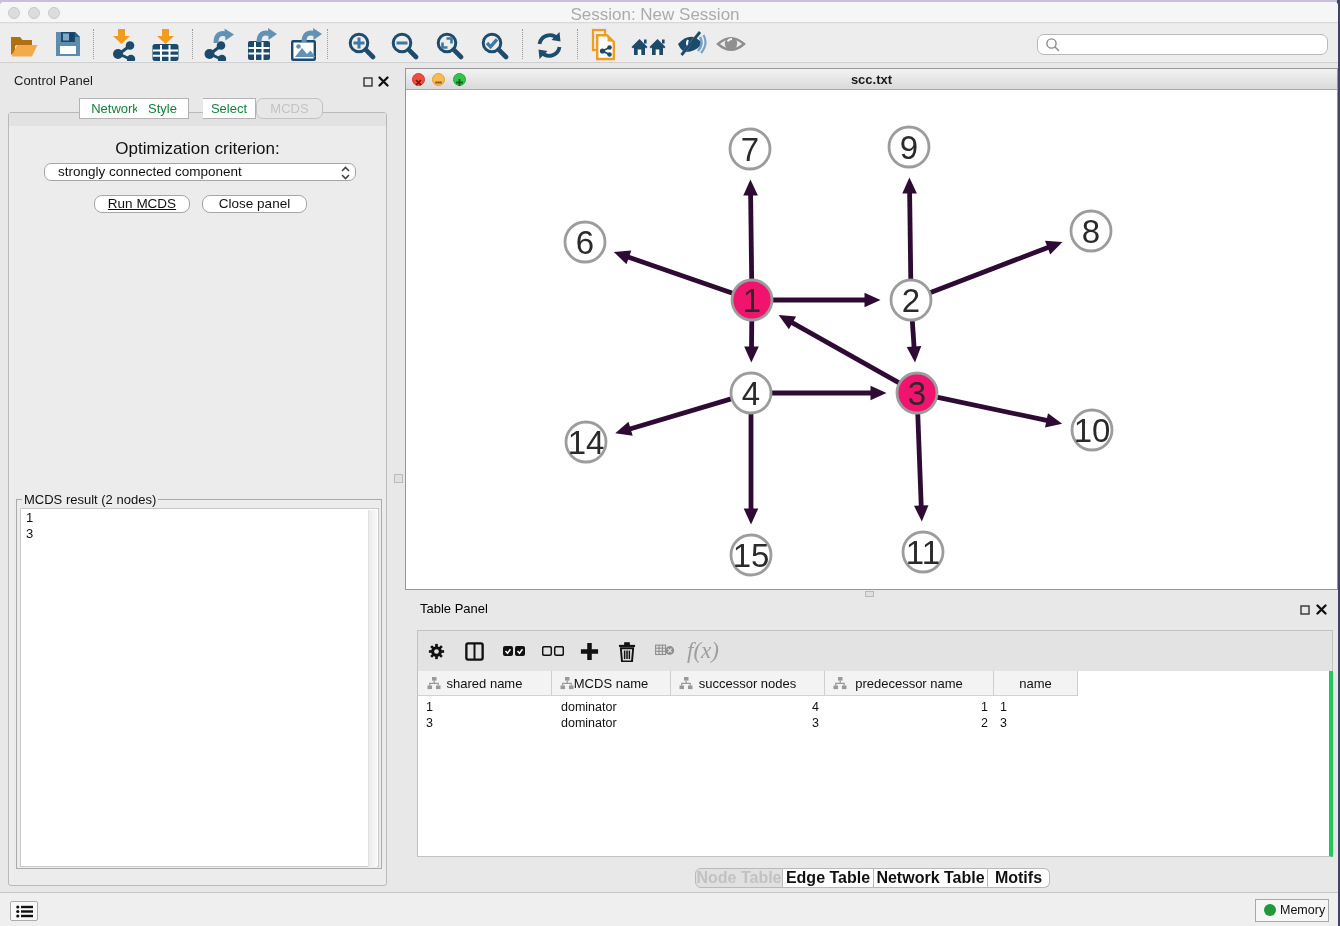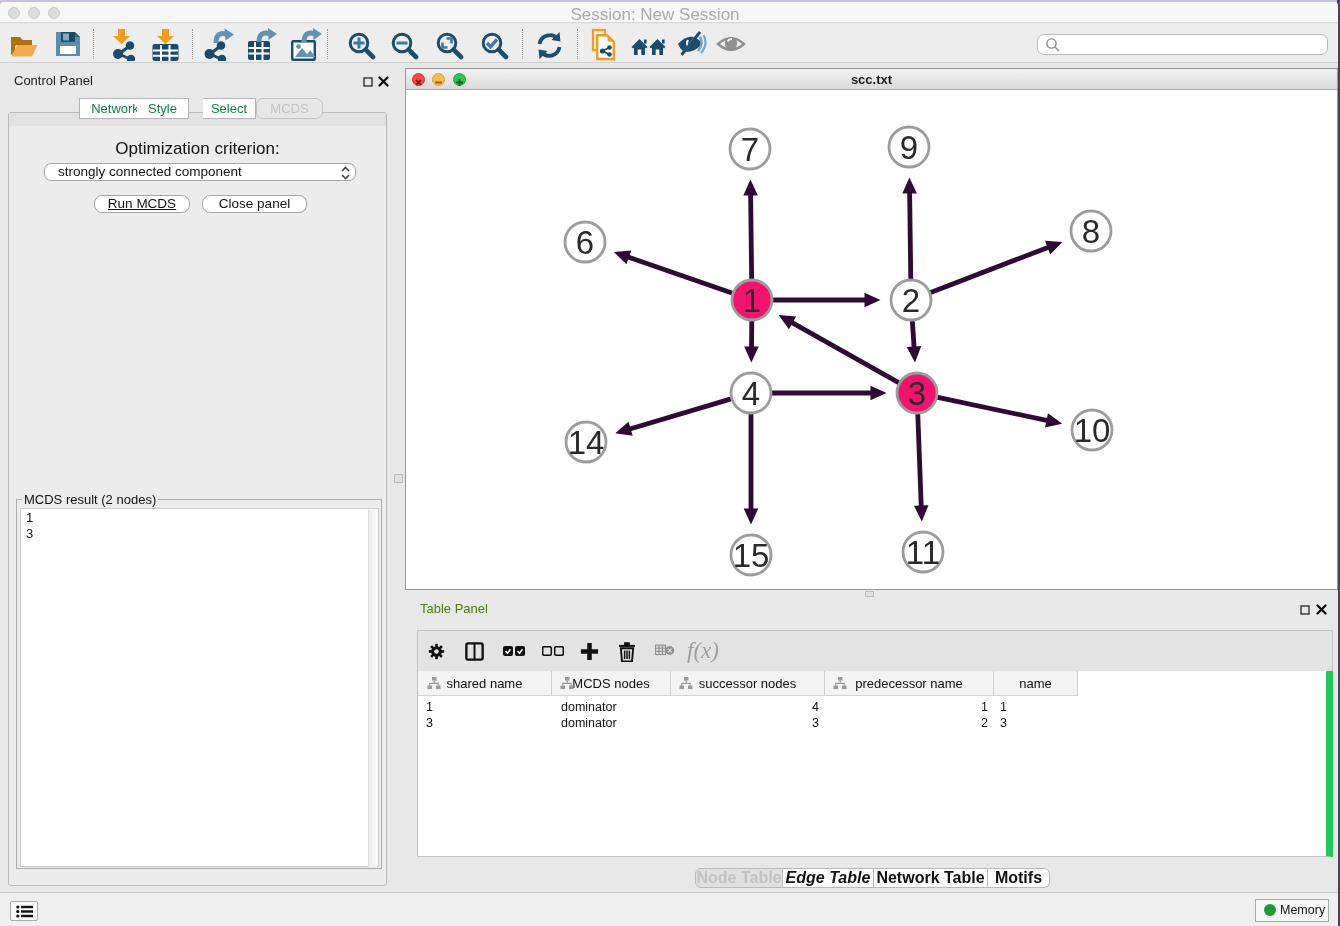--- a/index.html
+++ b/index.html
@@ -28,23 +28,23 @@
 #fs-scroll { position:absolute; right:1px; top:1px; width:9px; height:357px; background:linear-gradient(90deg,#ececec,#f8f8f8); border-left:1px solid #e0e0e0; }
 
 #vgrip { position:absolute; left:394px; top:472px; width:9px; height:9px; background:#e0e0e0; border:1px solid #bbb; }
 #hgrip { position:absolute; left:865px; top:589px; width:9px; height:6px; background:#e0e0e0; border:1px solid #bbb; }
 
 #netframe { position:absolute; left:405px; top:66px; width:933px; height:522px; border:1px solid #979797; background:#fff; }
 #nettitle { position:absolute; left:0; top:0; width:100%; height:21px; background:linear-gradient(#f3f3f3,#d9d9d9); border-bottom:1px solid #ababab; }
 #nettitle span { display:block; text-align:center; font-size:13px; font-weight:600; color:#1a1a1a; line-height:21px; }
 .mtl { position:absolute; top:4px; width:13px; height:13px; border-radius:50%; }
 
-#tp-title { position:absolute; left:420px; top:599px; font-size:13px; color:#4d7c0f; }
+#tp-title { position:absolute; left:420px; top:599px; font-size:13px; color:#000000; }
 #tp-body { position:absolute; left:417px; top:628px; width:916px; height:227px; background:#e3e3e3; border:1px solid #c2c2c2; }
-#tp-table { position:absolute; left:417px; top:669px; width:916px; height:186px; background:#fff; border-left:1px solid #c2c2c2; border-right:7px solid #22c55e; border-bottom:1px solid #c2c2c2; }
+#tp-table { position:absolute; left:417px; top:669px; width:916px; height:186px; background:#fff; border-left:1px solid #c2c2c2; border-right:4px solid #22c55e; border-bottom:1px solid #c2c2c2; }
 #tp-header { position:absolute; left:0; top:0; width:660px; height:25px; background:#f3f3f3; border-bottom:1px solid #d2d2d2; font-size:13px; color:#111; }
 .sorti { position:absolute; top:6px; }
 .hcell { position:absolute; top:0; height:25px; border-right:1px solid #cfcfcf; text-align:center; line-height:25px; }
 .trow { position:absolute; font-size:12.5px; color:#111; }
 .btab { position:absolute; top:866px; height:20px; background:#fff; border:1px solid #b9b9b9; font-size:16px; font-weight:600; color:#111; text-align:center; line-height:18px; }
 
 #statusline { position:absolute; left:0; top:890px; width:1338px; border-top:1px solid #c9c9c9; }
 #status { position:absolute; left:0; top:891px; width:1338px; height:35px; background:#efefef; }
 #listbtn { position:absolute; left:10px; top:899px; width:28px; height:20px; background:#f8f8f8; border:1px solid #ababab; border-radius:2px; }
 #membtn { position:absolute; left:1255px; top:897px; width:74px; height:23px; background:#f6f6f6; border:1px solid #a9a9a9; font-size:12.5px; color:#111; white-space:nowrap; line-height:21px; }
@@ -365,21 +365,21 @@
       <line x1="4" y1="1.1" x2="4" y2="10.5" stroke="#8f8f8f" stroke-width="1.1"></line>
       <line x1="7.4" y1="1.1" x2="7.4" y2="10.5" stroke="#8f8f8f" stroke-width="1.1"></line>
       <circle cx="14.8" cy="6.5" r="4.4" fill="#8f8f8f"></circle>
       <path d="M13 4.7 l3.6 3.6 M16.6 4.7 l-3.6 3.6" stroke="#e3e3e3" stroke-width="1.2"></path>
     </svg>
     <div style="position:absolute; left:269px; top:7px; font-family:'Liberation Serif',serif; font-style:italic; font-size:23px; color:#9e9e9e;">f(x)</div>
   </div>
   <div id="tp-table">
     <div id="tp-header">
       <div class="hcell" style="left:0; width:134px;">shared name</div>
-      <div class="hcell" style="left:134px; width:119px;">MCDS nodes</div>
+      <div class="hcell" style="left:134px; width:119px;">MCDS name</div>
       <div class="hcell" style="left:253px; width:154px;">successor nodes</div>
       <div class="hcell" style="left:407px; width:169px;">predecessor name</div>
       <div class="hcell" style="left:576px; width:84px;">name</div>
       <svg class="sorti" style="left:9px;" width="14" height="13" viewBox="0 0 14 13">
           <g fill="#999">
             <rect x="5" y="0" width="4.5" height="3.6"></rect>
             <rect x="0.5" y="8.5" width="4.5" height="3.6"></rect>
             <rect x="9" y="8.5" width="4.5" height="3.6"></rect>
           </g>
           <g stroke="#999" stroke-width="1.2" fill="none">
@@ -422,21 +422,21 @@
     <div class="trow" style="left:253px; top:29px; width:148px; text-align:right;">4</div>
     <div class="trow" style="left:407px; top:29px; width:163px; text-align:right;">1</div>
     <div class="trow" style="left:582px; top:29px;">1</div>
     <div class="trow" style="left:8px; top:45px;">3</div>
     <div class="trow" style="left:143px; top:45px;">dominator</div>
     <div class="trow" style="left:253px; top:45px; width:148px; text-align:right;">3</div>
     <div class="trow" style="left:407px; top:45px; width:163px; text-align:right;">2</div>
     <div class="trow" style="left:582px; top:45px;">3</div>
   </div>
   <div class="btab" style="left:695px; width:88px; background:#e0e0e0; color:#c2c2c2; border-radius:6px 0 0 6px;">Node Table</div>
-  <div class="btab" style="left:783px; width:91px; border-left:none;font-style:italic;">Edge Table</div>
+  <div class="btab" style="left:783px; width:91px; border-left:none;">Edge Table</div>
   <div class="btab" style="left:874px; width:114px; border-left:none;">Network Table</div>
   <div class="btab" style="left:988px; width:62px; border-left:none; border-radius:0 6px 6px 0;">Motifs</div>
 
   <div id="statusline"></div>
   <div id="status"></div>
   <div id="listbtn">
       <svg style="position:absolute;left:5px;top:3px;" width="17" height="13" viewBox="0 0 17 13">
         <g fill="#111">
           <circle cx="1.8" cy="2" r="1.6"></circle>
           <circle cx="1.8" cy="6.5" r="1.6"></circle>

